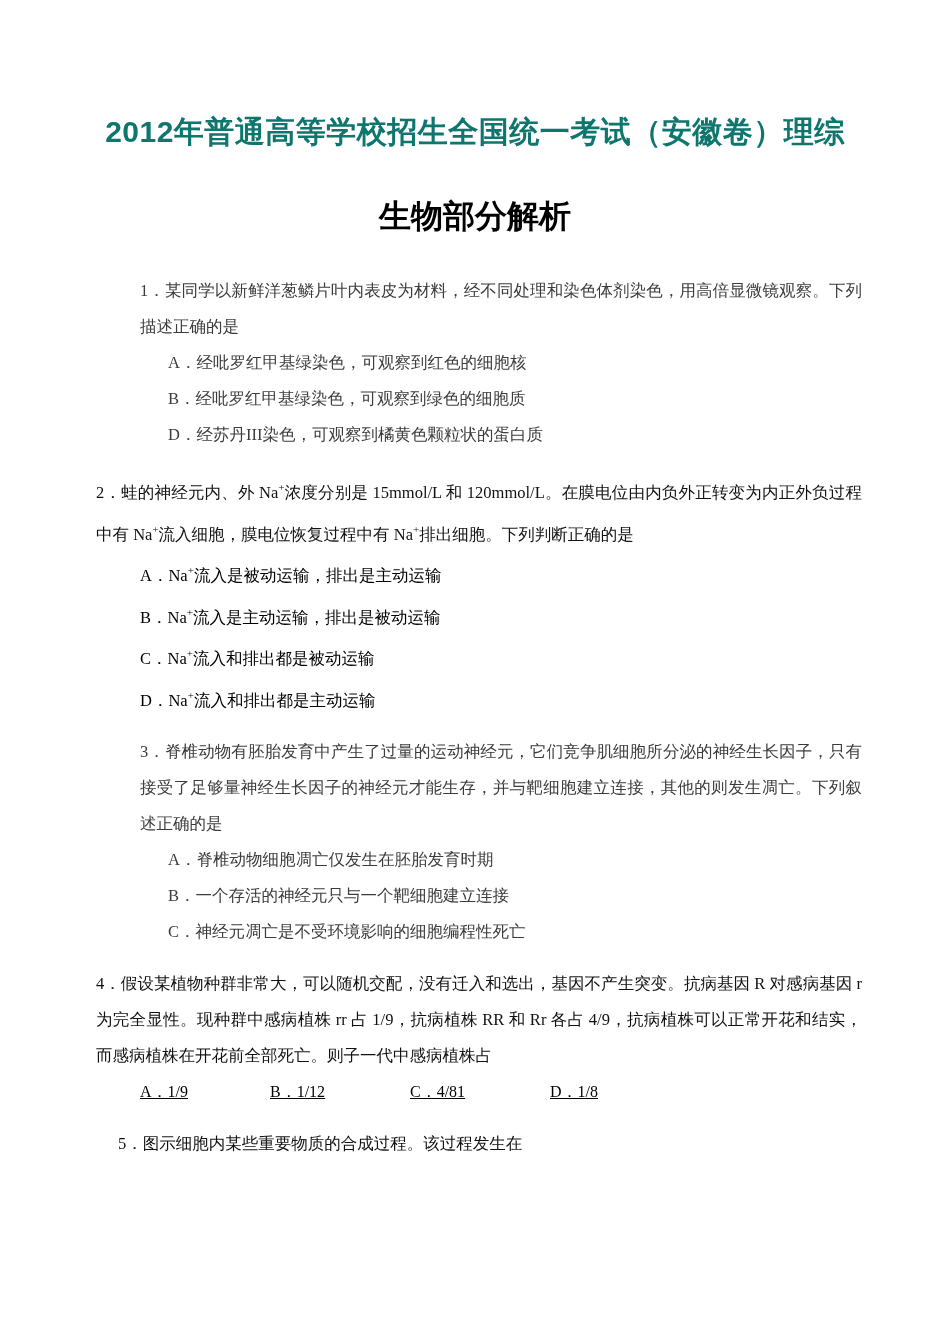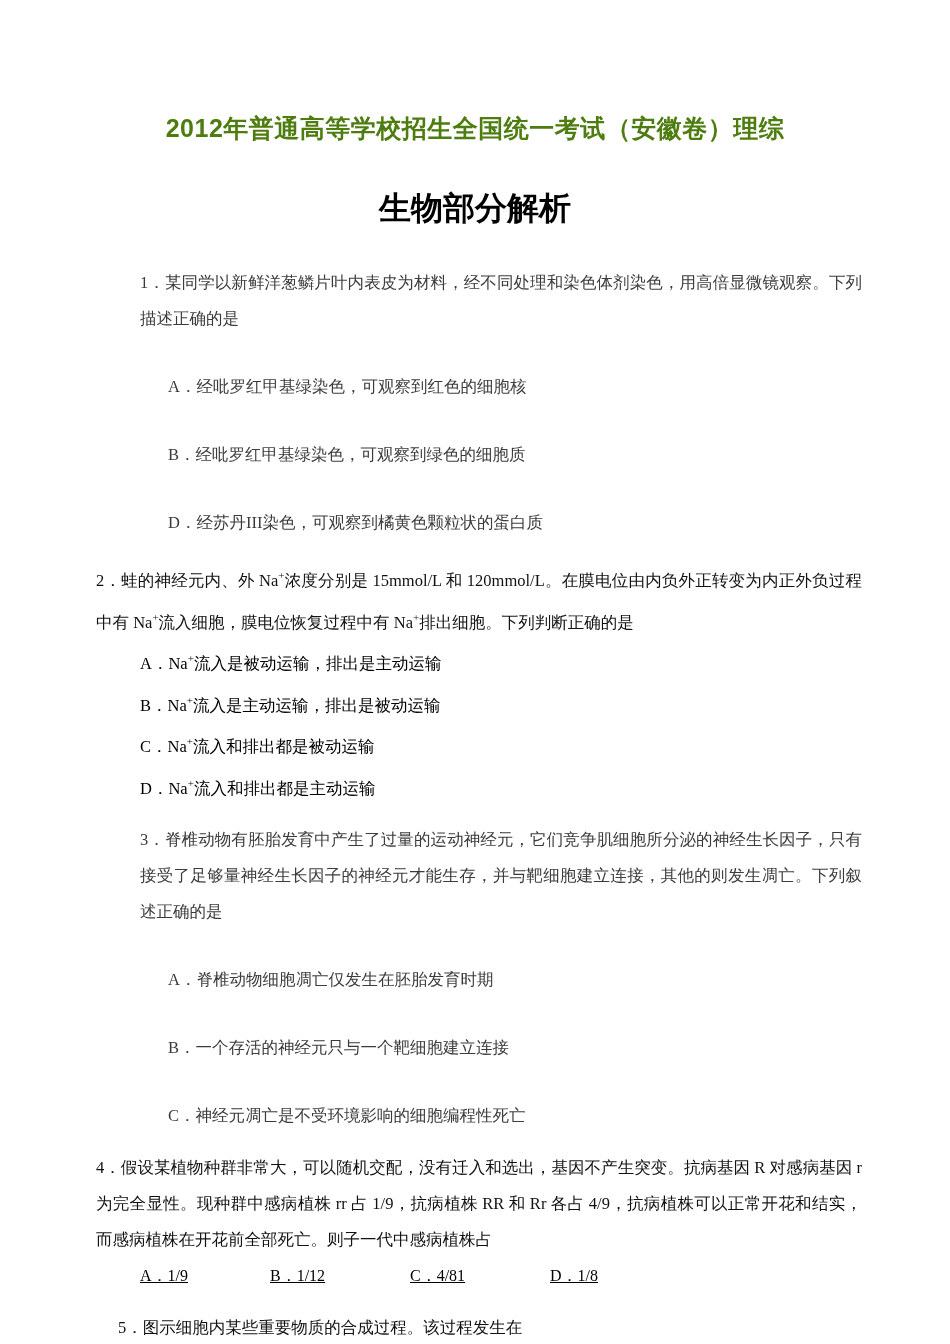--- a/index.html
+++ b/index.html
@@ -22,23 +22,23 @@
     box-sizing: border-box;
     padding: 0;
   }
   .title-block {
     margin-top: 112px;
     text-align: center;
   }
   .doc-title {
     font-family: "Liberation Sans", sans-serif;
     font-weight: bold;
-    font-size: 25px;
+    font-size: 30px;
     letter-spacing: 0.5px;
-    color: #4d7c0f;
+    color: #0f766e;
   }
   .doc-subtitle {
     font-family: "Liberation Sans", sans-serif;
     font-weight: bold;
     font-size: 32px;
     margin-top: 42px;
     color: #000;
   }
   .content {
     margin-top: 34px;
@@ -61,21 +61,20 @@
   
   .light .q-stem,
   .light .opt {
     color: #3b3b3b;
   }
   .light {
     padding-left: 44px;
   }
   .light .opt {
     padding-left: 28px;
-    margin-top: 32px;
   }
   .dark .opt {
     padding-left: 44px;
   }
   .dark .q-stem {
     color: #111;
   }
   .q4-options {
     display: flex;
     padding-left: 44px;

